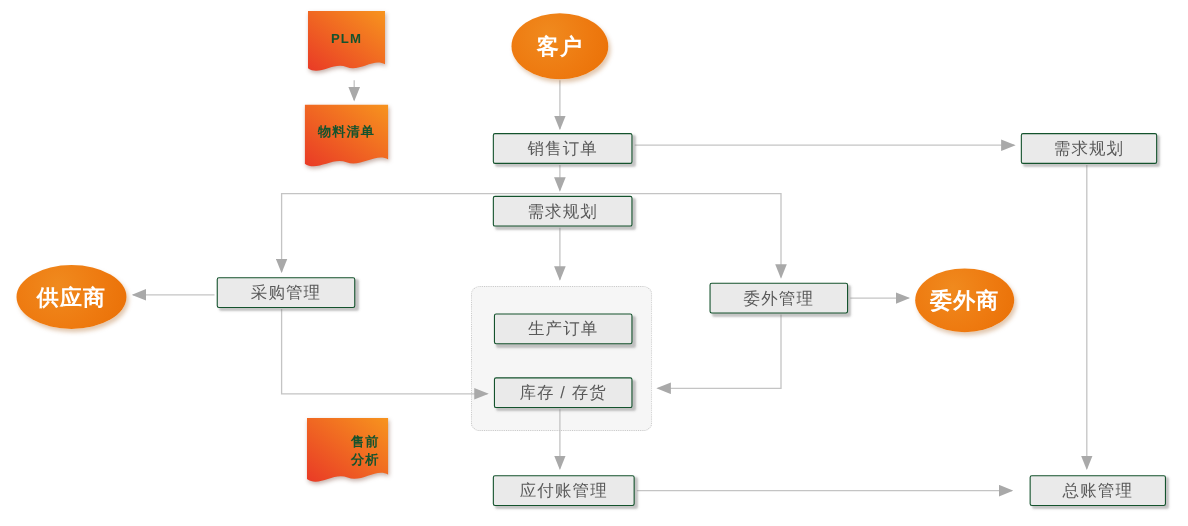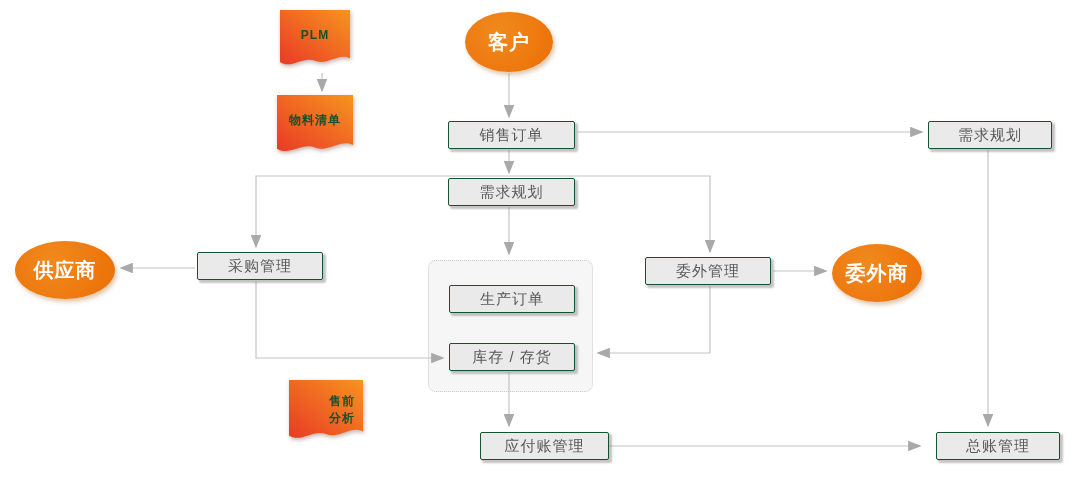--- a/index.html
+++ b/index.html
@@ -83,21 +83,21 @@
         <defs>
           <linearGradient id="ribbon-grad-1" x1="0" y1="1" x2="1" y2="0">
             <stop offset="0" stop-color="#e93a26"></stop>
             <stop offset="1" stop-color="#f7941e"></stop>
           </linearGradient>
         </defs>
         <path d="M0 0 H100 V78 C 85 68, 67 90, 50 82 C 33 74, 15 96, 0 84 Z" fill="url(#ribbon-grad-1)"></path>
       </svg>
       <span class="label">物料清单</span>
     </div>
-    <div class="node ribbon" style="left: 289px; top: 380px; width: 74px; height: 66px; padding-left: 40px;">
+    <div class="node ribbon" style="left: 279px; top: 380px; width: 74px; height: 66px; padding-left: 40px;">
       <svg class="ribbon-bg" viewBox="0 0 100 100" preserveAspectRatio="none">
         <defs>
           <linearGradient id="ribbon-grad-2" x1="0" y1="1" x2="1" y2="0">
             <stop offset="0" stop-color="#e93a26"></stop>
             <stop offset="1" stop-color="#f7941e"></stop>
           </linearGradient>
         </defs>
         <path d="M0 0 H100 V78 C 85 68, 67 90, 50 82 C 33 74, 15 96, 0 84 Z" fill="url(#ribbon-grad-2)"></path>
       </svg>
       <span class="label">售前分析</span>
@@ -122,21 +122,21 @@
     </div>
     <div class="node box" style="left: 645px; top: 257px; width: 126px; height: 28px;">
       <span class="label">委外管理</span>
     </div>
     <div class="node box" style="left: 449px; top: 285px; width: 126px; height: 28px;">
       <span class="label">生产订单</span>
     </div>
     <div class="node box" style="left: 449px; top: 343px; width: 126px; height: 28px;">
       <span class="label">库存 / 存货</span>
     </div>
-    <div class="node box" style="left: 448px; top: 432px; width: 129px; height: 28px; margin-left: 32px;">
+    <div class="node box" style="left: 448px; top: 432px; width: 129px; height: 28px;">
       <span class="label">应付账管理</span>
     </div>
     <div class="node box" style="left: 928px; top: 121px; width: 124px; height: 28px;">
       <span class="label">需求规划</span>
     </div>
     <div class="node box" style="left: 936px; top: 432px; width: 124px; height: 28px;">
       <span class="label">总账管理</span>
     </div>
   </div>
 

